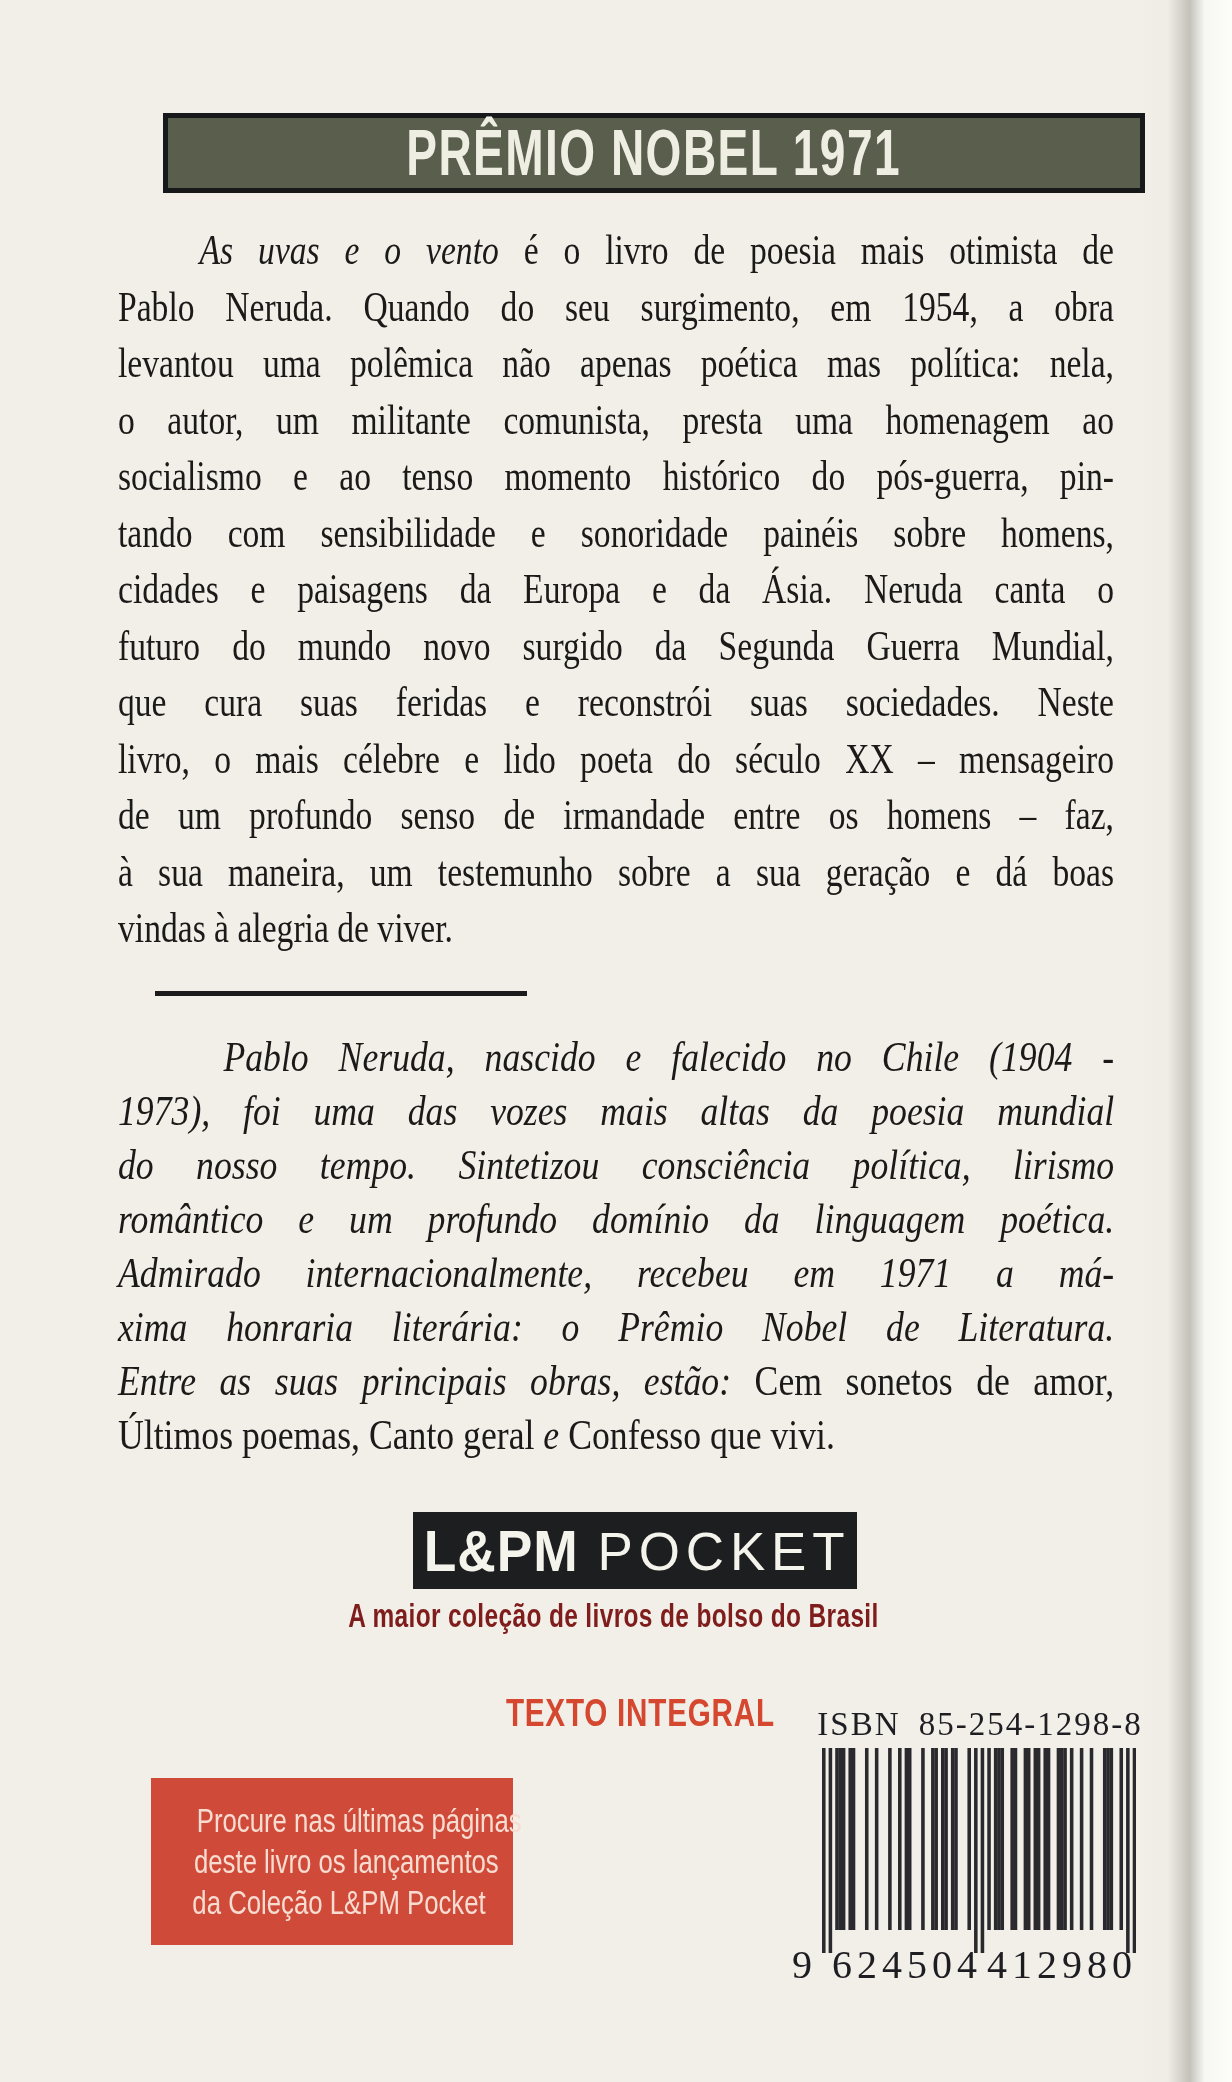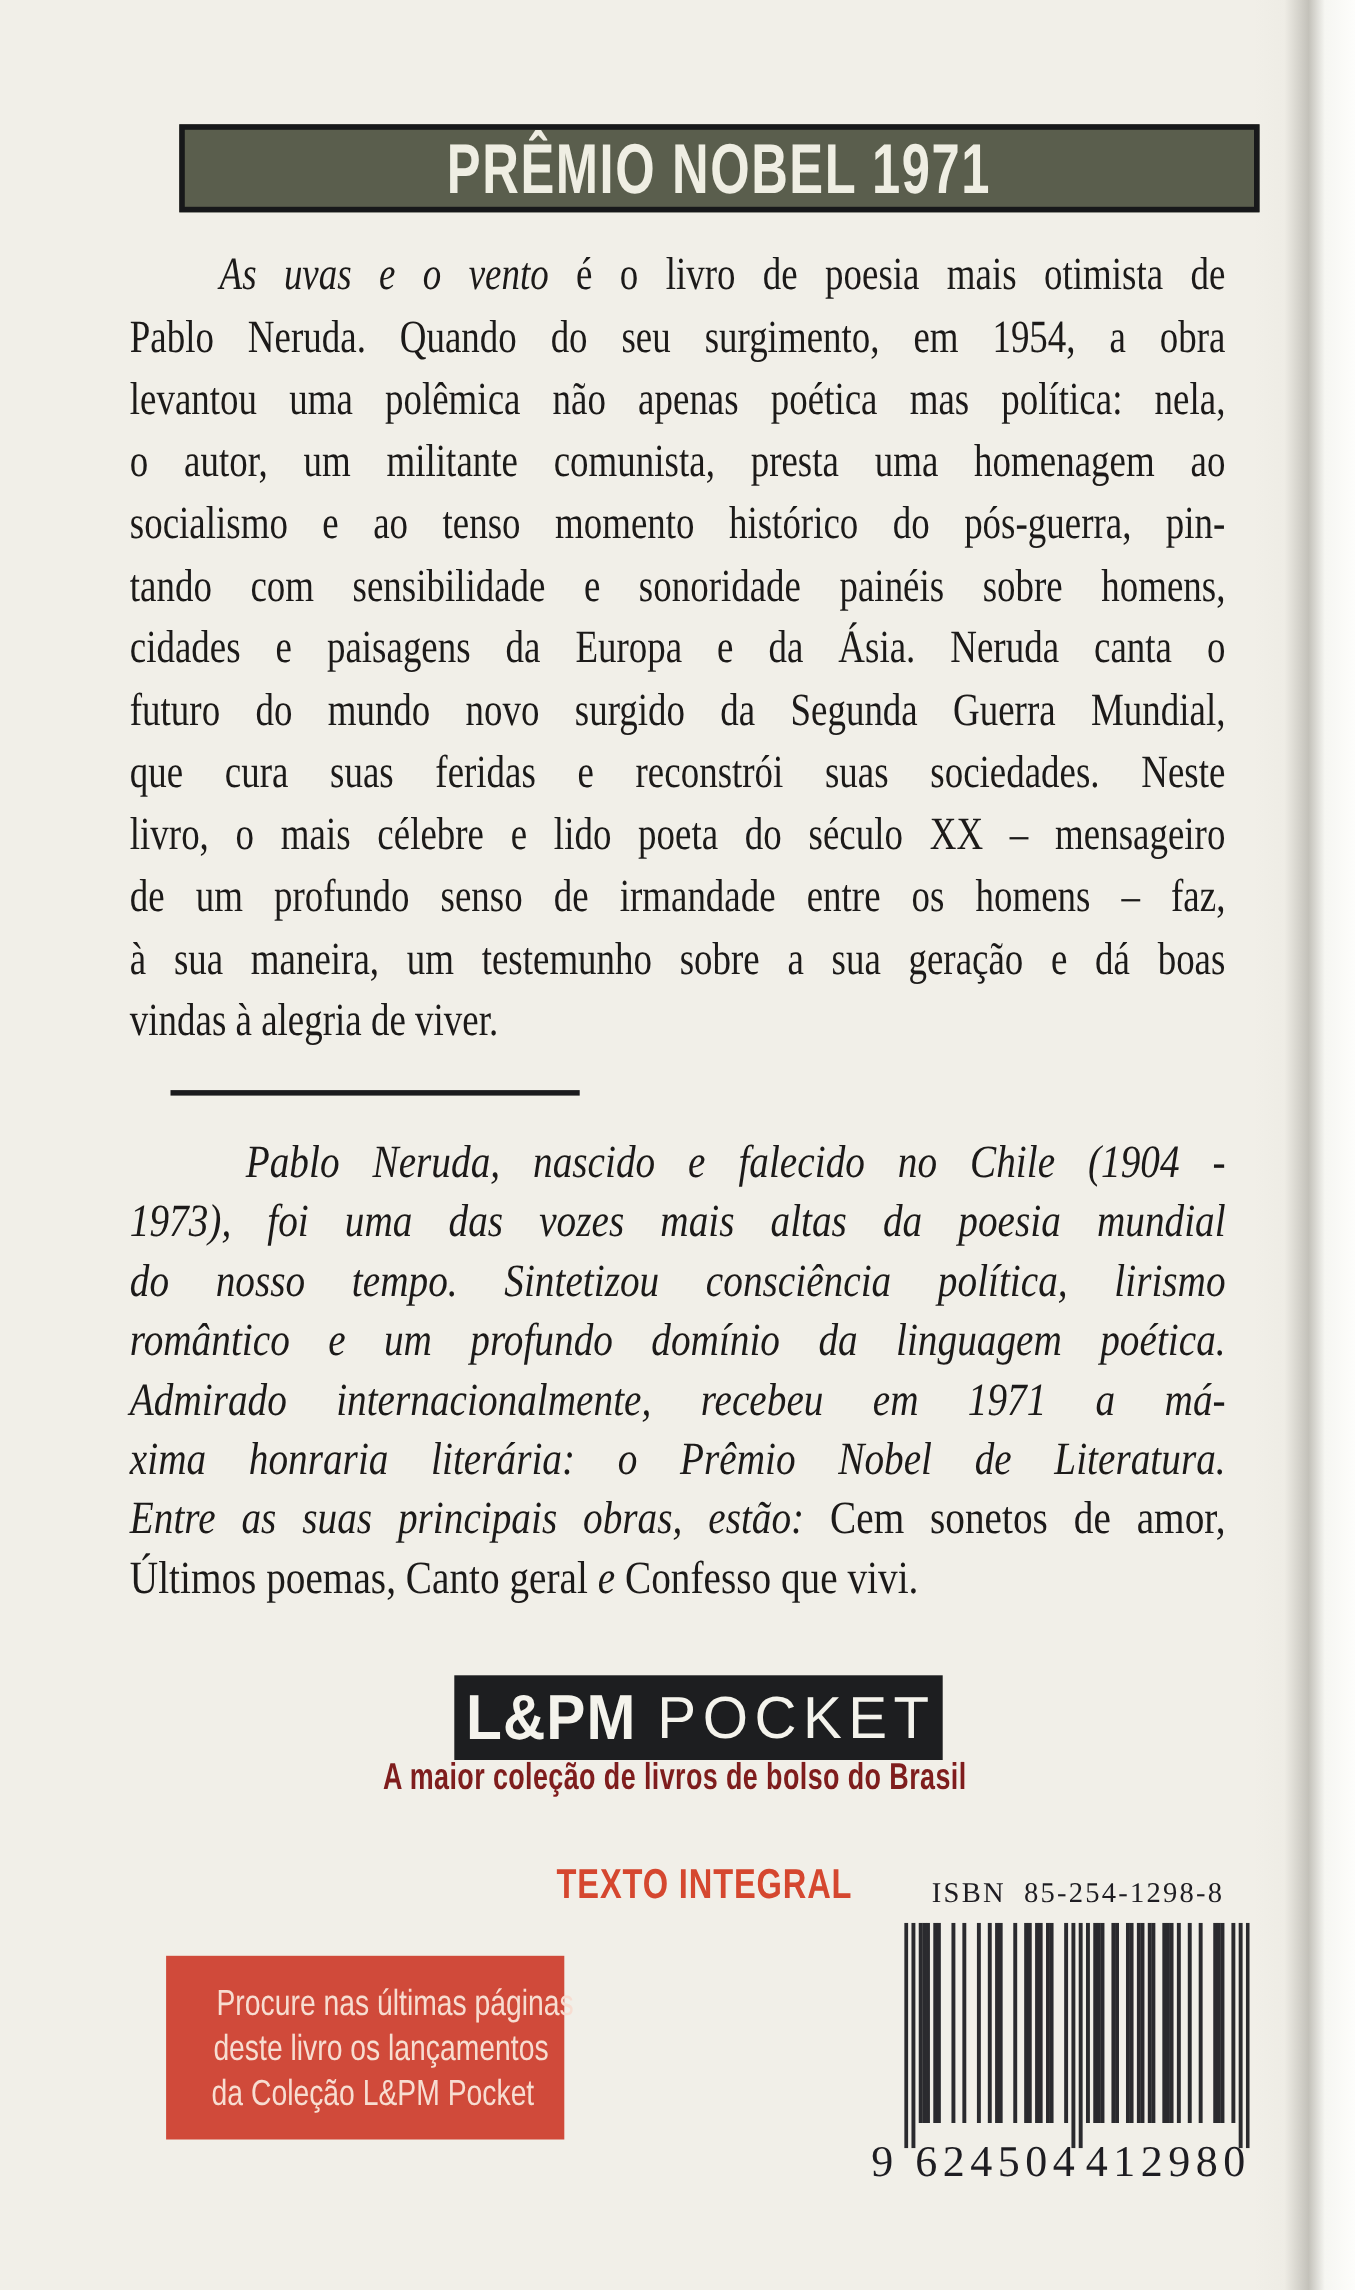--- a/index.html
+++ b/index.html
@@ -25,34 +25,34 @@
   .synopsis .tline:first-child{text-indent:102px;}
   .bio{left:118px;top:1030px;width:1172px;transform:scaleX(0.85);
        transform-origin:left top;font-size:42px;line-height:54px;font-style:italic;}
   .bio .tline:first-child{text-indent:124px;}
   .it{font-style:italic;}
   .rm{font-style:normal;}
   .rule{position:absolute;left:155px;top:991px;width:372px;height:5px;background:#1b1b1d;}
   
   .logo-box{position:absolute;left:413px;top:1512px;width:444px;height:77px;
        background:#1d1e20;display:flex;align-items:center;justify-content:center;
-       font-family:"Liberation Sans", sans-serif;color:#f4f3ec;white-space:nowrap;margin-top:11px;}
+       font-family:"Liberation Sans", sans-serif;color:#f4f3ec;white-space:nowrap;}
   .logo-lpm{font-weight:bold;font-size:58px;letter-spacing:1px;display:inline-block;transform:scaleX(0.92);}
   .logo-pocket{font-weight:normal;font-size:54px;letter-spacing:6px;margin-left:10px;
        display:inline-block;transform:scaleX(0.98);}
   .tagline{position:absolute;left:113px;top:1596px;width:1000px;text-align:center;
        font-family:"Liberation Sans", sans-serif;font-weight:bold;font-size:34px;
        color:#7f1d1d;white-space:nowrap;}
   .tagline span{display:inline-block;transform:scaleX(0.72);letter-spacing:0.5px;}
   .texto{position:absolute;left:140px;top:1692px;width:1000px;text-align:center;
        font-family:"Liberation Sans", sans-serif;font-weight:bold;font-size:38px;white-space:nowrap;}
   .texto span{display:inline-block;transform:scaleX(0.78);letter-spacing:1px;}
   
   .isbn{position:absolute;left:810px;top:1706px;width:340px;text-align:center;
-       font-size:26px;letter-spacing:2px;word-spacing:8px;color:#1e1d22;white-space:nowrap;}
+       font-size:33px;letter-spacing:2px;word-spacing:8px;color:#1e1d22;white-space:nowrap;}
   .barcode{position:absolute;left:822px;top:1748px;}
   .bar-digits{position:absolute;left:780px;top:1941px;width:380px;height:48px;
        font-size:40px;color:#1e1d22;}
   .bar-digits .d9{position:absolute;left:12px;}
   .bar-digits .g1{position:absolute;left:52px;width:150px;text-align:center;letter-spacing:5px;}
   .bar-digits .g2{position:absolute;left:207px;width:150px;text-align:right;letter-spacing:5px;}
   
   .promo{position:absolute;left:151px;top:1778px;width:362px;height:167px;background:#d04a3a;
        display:flex;flex-direction:column;align-items:flex-start;justify-content:center;
        font-family:"Liberation Sans", sans-serif;color:#f7ddd1;}

